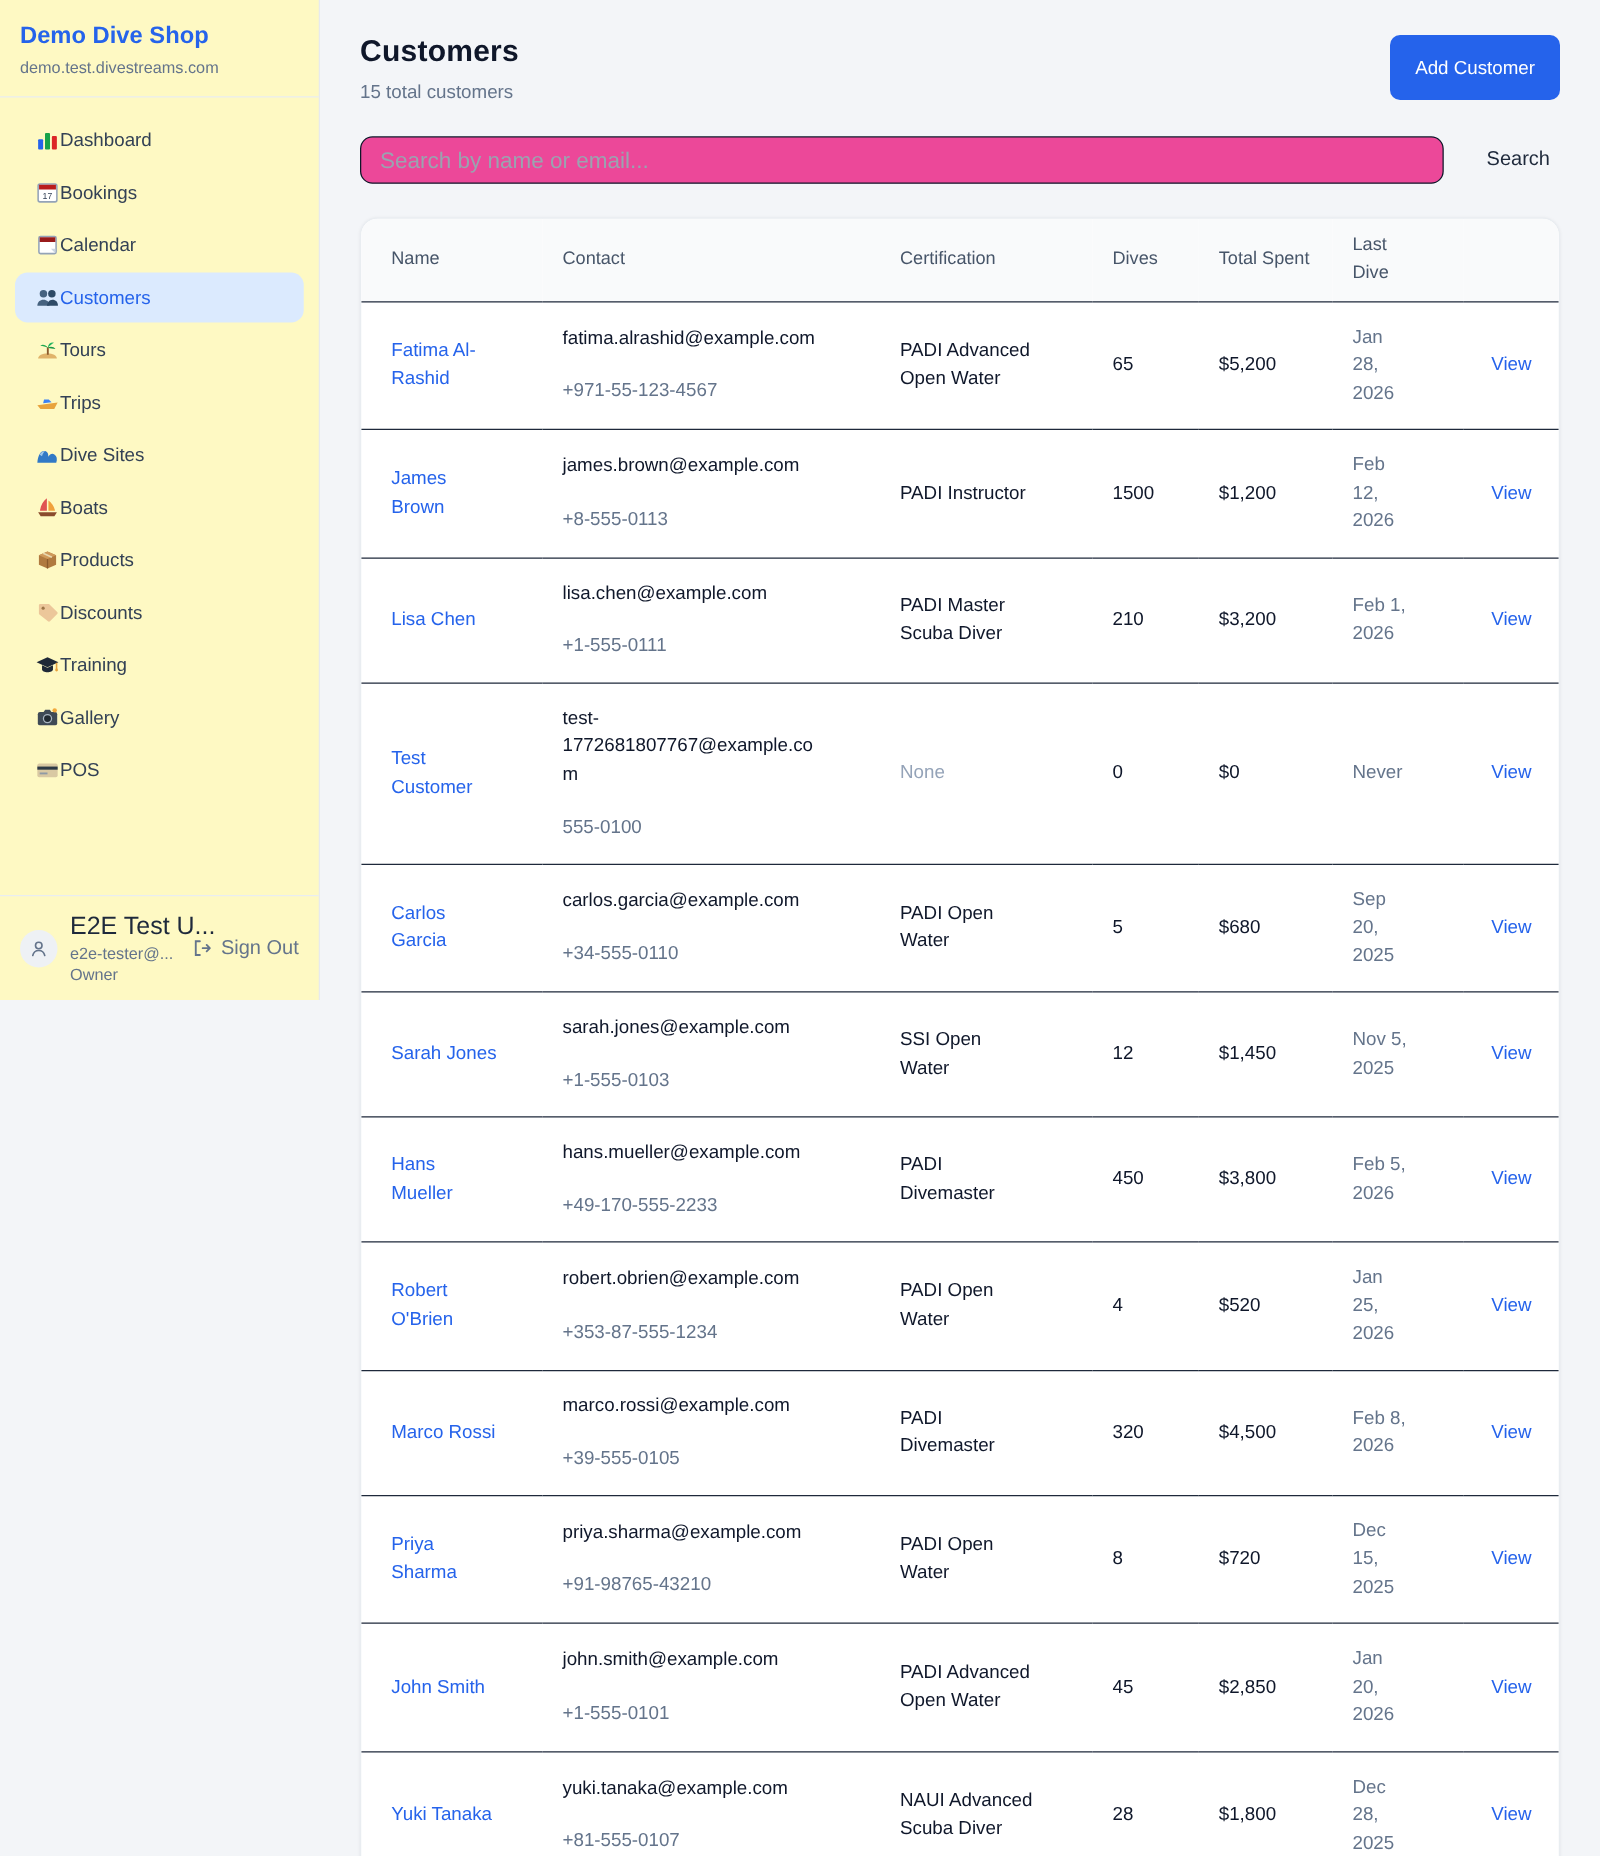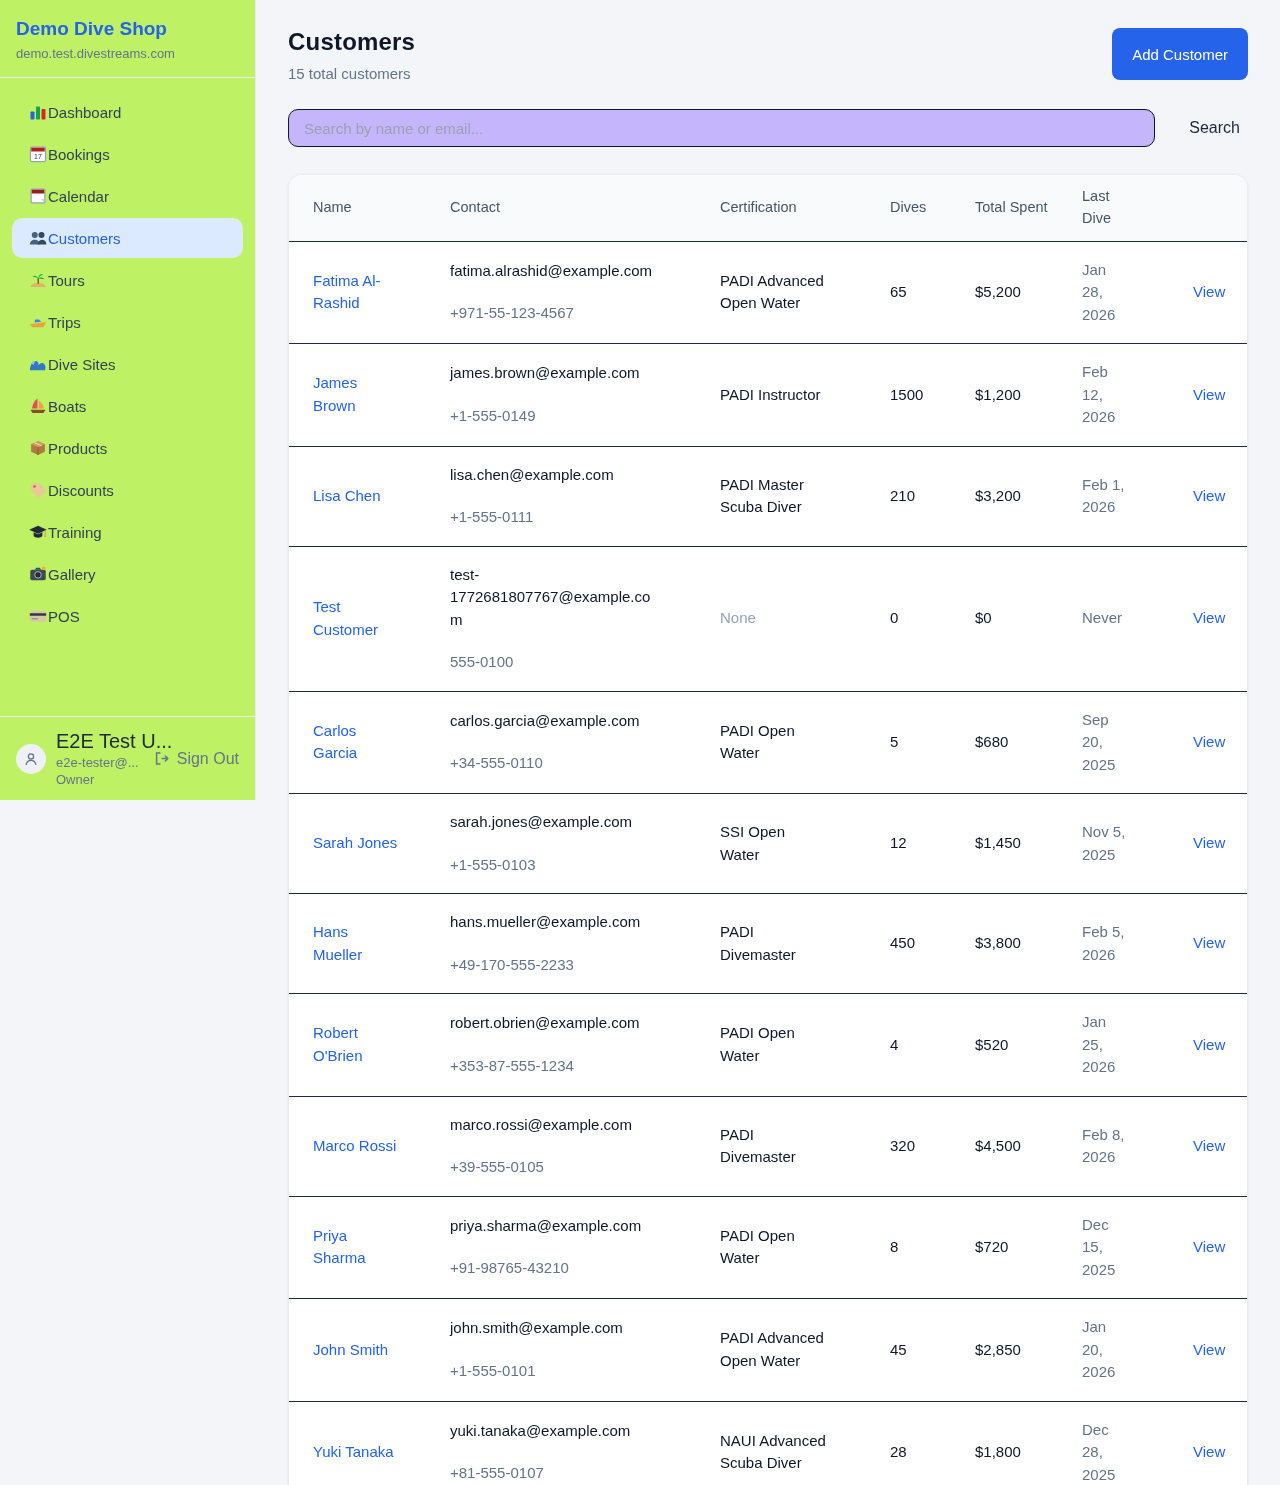--- a/index.html
+++ b/index.html
@@ -5,21 +5,21 @@
   * { box-sizing: border-box; }
   html,body { margin:0; padding:0; }
   body {
     width:1280px; min-height:1485px; position:relative;
     background:#f3f5f8; color:#0f172a;
     font-family:"Liberation Sans", sans-serif;
   }
   
   .sidebar {
     position:absolute; top:0; left:0; width:256px; height:800px;
-    background:#bef264; border-right:1px solid #e7eaee;
+    background:#fef9c3; border-right:1px solid #e7eaee;
     display:flex; flex-direction:column;
   }
   .brand { padding:18px 16px 16px; border-bottom:1px solid #e9edf1; }
   .brand-title { color:#2563eb; font-size:19px; font-weight:bold; }
   .brand-sub { color:#64748b; font-size:13px; margin-top:6px; }
   .nav { padding:14px 12px; flex:1 1 auto; overflow:hidden; }
   .nav-item {
     display:flex; align-items:center; gap:0;
     padding:10px 16px; margin-bottom:2px; border-radius:10px;
     font-size:15px; color:#334155; cursor:pointer;
@@ -48,23 +48,23 @@
   .page-head { display:flex; align-items:flex-start; justify-content:space-between; }
   .page-title { font-size:24px; font-weight:bold; margin:0; letter-spacing:.2px; }
   .page-subtitle { color:#64748b; font-size:15px; margin-top:9px; }
   .btn-primary {
     background:#2563eb; color:#fff; border:none; border-radius:8px;
     height:52px; padding:0 20px; font-size:15px; font-weight:500;
     font-family:inherit; cursor:pointer;
   }
   .search-row { display:flex; align-items:center; gap:26px; margin-top:27px; }
   .search-input {
-    flex:1 1 auto; height:38px; background:#c4b5fd;
+    flex:1 1 auto; height:38px; background:#ec4899;
     border:1px solid #0f172a; border-radius:10px;
-    padding:16px 15px; font-size:15px; font-family:inherit; color:#0f172a; outline:none;
+    padding:16px 15px; font-size:18px; font-family:inherit; color:#0f172a; outline:none;
   }
   .search-input::placeholder { color:#9aa3b0; }
   .search-btn {
     background:none; border:none; color:#1e293b; font-size:16px;
     font-family:inherit; cursor:pointer; padding:0 8px;
   }
   
   .card {
     margin-top:27px; background:#fff; border:1px solid #e9edf1;
     border-radius:14px; overflow:hidden;
@@ -308,21 +308,21 @@
             <td class="col-cert"><span class="cert">PADI Advanced Open Water</span></td>
             <td class="col-dives dives">65</td>
             <td class="col-spent spent">$5,200</td>
             <td class="col-last last-dive">Jan 28, 2026</td>
             <td class="col-action"><a class="view-link">View</a></td>
           </tr>
           <tr>
             <td class="col-name"><a class="name-link">James Brown</a></td>
             <td class="col-contact">
               <div class="email">james.brown@example.com</div>
-              <div class="phone">+1-555-0149</div>
+              <div class="phone">+8-555-0113</div>
             </td>
             <td class="col-cert"><span class="cert">PADI Instructor</span></td>
             <td class="col-dives dives">1500</td>
             <td class="col-spent spent">$1,200</td>
             <td class="col-last last-dive">Feb 12, 2026</td>
             <td class="col-action"><a class="view-link">View</a></td>
           </tr>
           <tr>
             <td class="col-name"><a class="name-link">Lisa Chen</a></td>
             <td class="col-contact">

